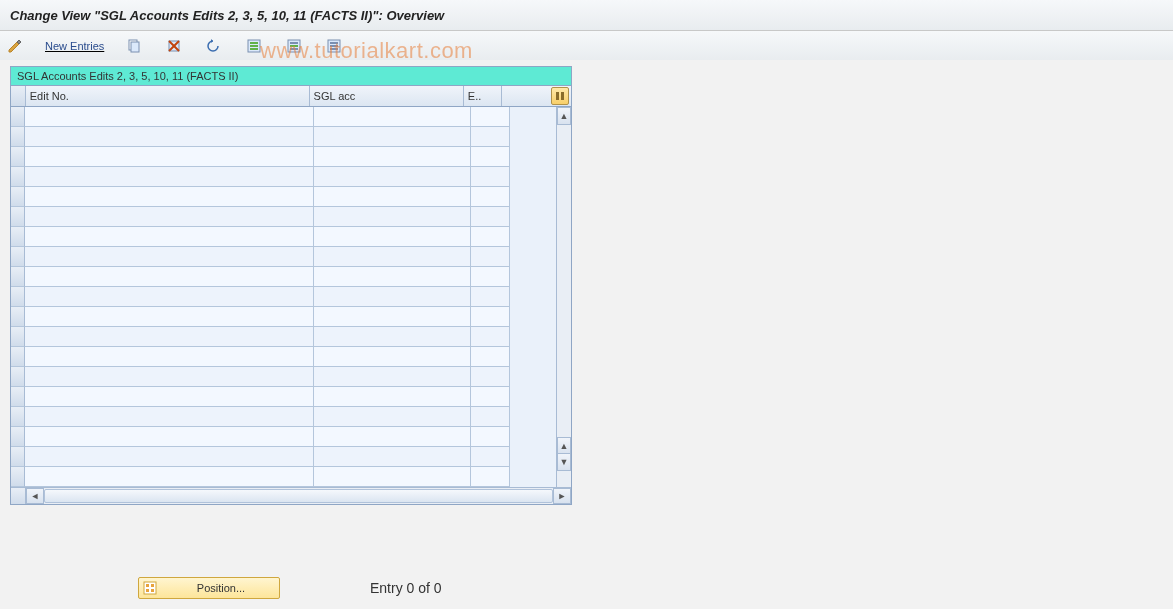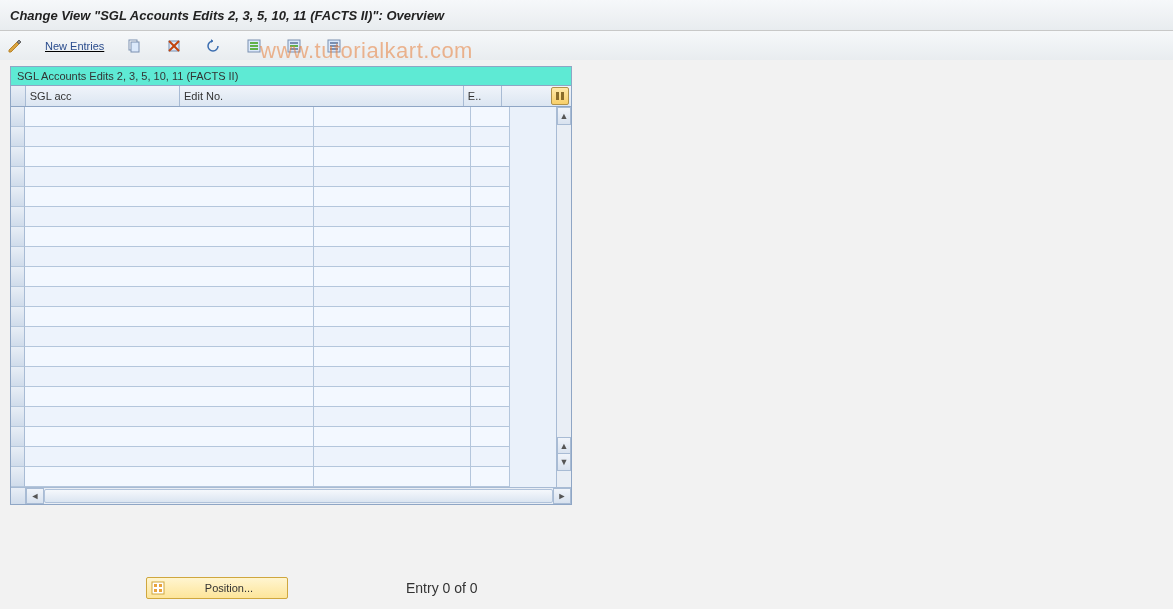--- a/index.html
+++ b/index.html
@@ -184,25 +184,24 @@
   .hscroll .ha.right { right:0; }
   .hscroll .thumb {
     position:absolute; left:18px; right:18px; top:1px; bottom:1px;
     background:linear-gradient(#f5f8fc,#dbe5f1);
     border:1px solid #b0c2da;
     border-radius:2px;
   }
 
   .footer {
     position:absolute;
-    left:16px; right:0; bottom:0;
+    left:8px; right:0; bottom:0;
     height:42px;
     display:flex;
     align-items:center;
-    gap:28px;
   }
   .position-btn {
     margin-left:130px;
     width:140px;
     height:20px;
     border:1px solid #cfa73e;
     background:linear-gradient(#fff5d0,#fde59a);
     border-radius:2px;
     display:flex; align-items:center;
     cursor:pointer;
@@ -294,22 +293,22 @@
   </div>
 </div>
 
 <div class="watermark">www.tutorialkart.com</div>
 
 <div class="content">
   <div class="grid-outer">
     <div class="grid-title">SGL Accounts Edits 2, 3, 5, 10, 11  (FACTS II)</div>
     <div class="grid-header">
       <div class="rowsel-head"></div>
+      <div class="colh c1">Edit No.</div>
       <div class="colh c2">SGL acc</div>
-      <div class="colh c1">Edit No.</div>
       <div class="colh c3">E..</div>
       <div class="config-col">
         <div class="config-icon">
           <svg width="10" height="10">
               <rect x="0" y="0" width="10" height="10" fill="none"></rect>
               <rect x="1" y="1" width="3" height="8" fill="#8a6d2b"></rect>
               <rect x="6" y="1" width="3" height="8" fill="#8a6d2b"></rect>
             </svg>
         </div>
       </div>

